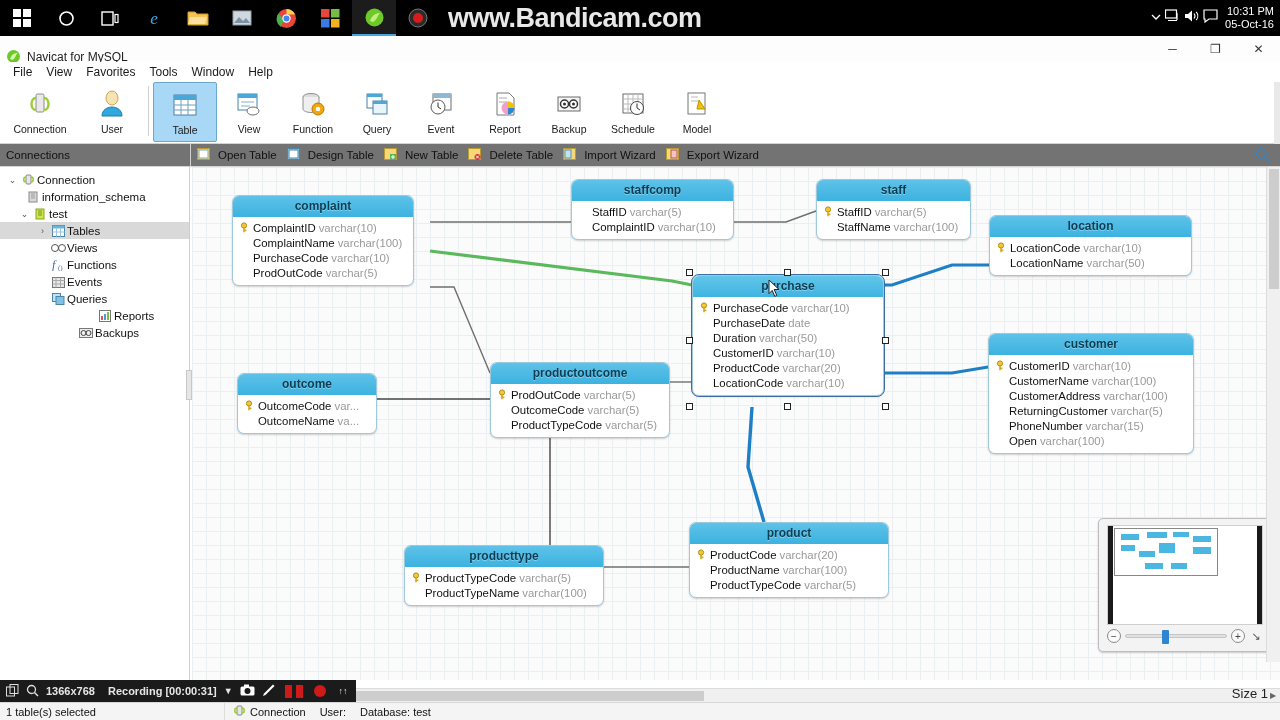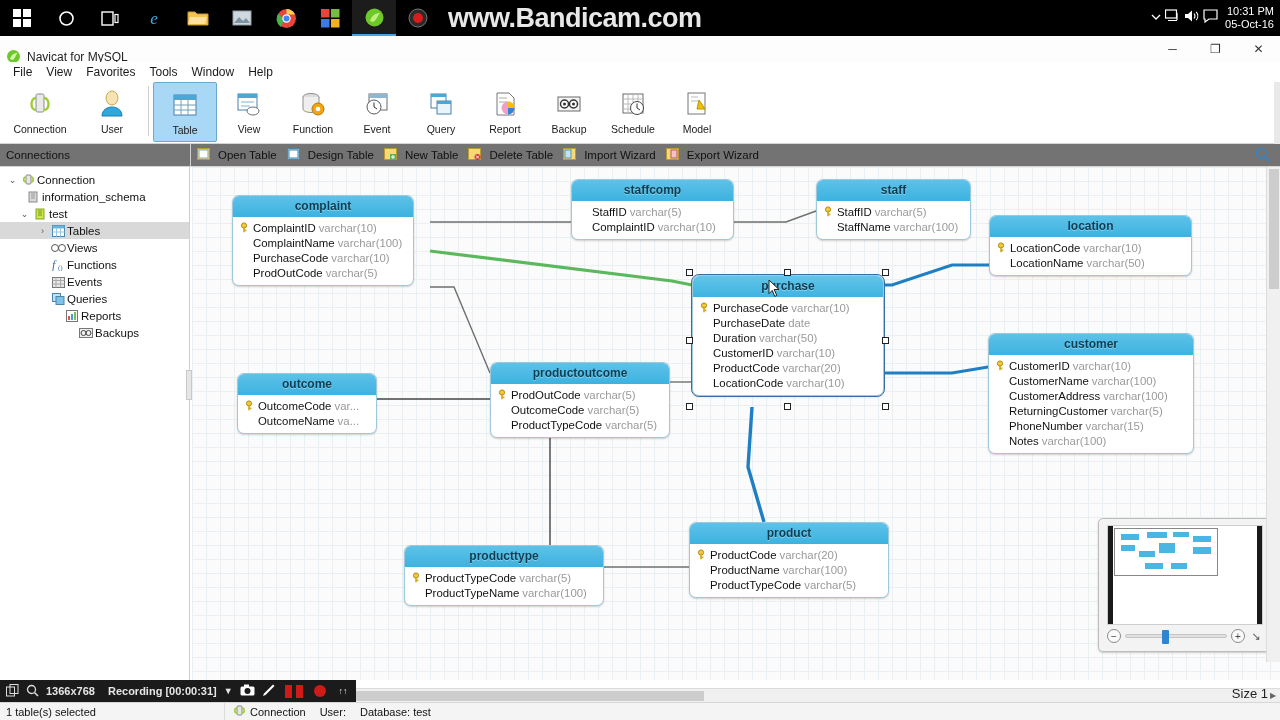--- a/index.html
+++ b/index.html
@@ -368,38 +368,38 @@
             <path d="M4 7v12c0 2 4 3.5 8 3.5s8-1.5 8-3.5V7" fill="#efefef" stroke="#8f8f8f"></path>
             <circle cx="19" cy="19" r="6" fill="#f2a50c" stroke="#b87a06"></circle>
             <circle cx="19" cy="19" r="2.3" fill="#fff"></circle>
           </svg>
       </div>
       <div class="lbl">Function</div>
     </div>
     <div class="tool">
       <div class="ico">
         <svg width="28" height="28" viewBox="0 0 28 28">
+            <rect x="4" y="4" width="15" height="14" fill="#fff" stroke="#4b7fa8"></rect>
+            <rect x="4" y="4" width="15" height="3" fill="#4aa8d8"></rect>
+            <rect x="10" y="11" width="14" height="13" fill="#eaf4fb" stroke="#4b7fa8"></rect>
+            <rect x="10" y="11" width="14" height="3" fill="#4aa8d8"></rect>
+          </svg>
+      </div>
+      <div class="lbl">Query</div>
+    </div>
+    <div class="tool">
+      <div class="ico">
+        <svg width="28" height="28" viewBox="0 0 28 28">
             <rect x="6" y="4" width="18" height="16" fill="#fff" stroke="#6b6b6b"></rect>
             <rect x="6" y="4" width="18" height="4" fill="#8fb8d0"></rect>
             <circle cx="11" cy="17" r="7" fill="#fff" stroke="#5a5a5a"></circle>
             <path d="M11 12.5V17l3 2" stroke="#333" fill="none"></path>
           </svg>
       </div>
       <div class="lbl">Event</div>
-    </div>
-    <div class="tool">
-      <div class="ico">
-        <svg width="28" height="28" viewBox="0 0 28 28">
-            <rect x="4" y="4" width="15" height="14" fill="#fff" stroke="#4b7fa8"></rect>
-            <rect x="4" y="4" width="15" height="3" fill="#4aa8d8"></rect>
-            <rect x="10" y="11" width="14" height="13" fill="#eaf4fb" stroke="#4b7fa8"></rect>
-            <rect x="10" y="11" width="14" height="3" fill="#4aa8d8"></rect>
-          </svg>
-      </div>
-      <div class="lbl">Query</div>
     </div>
     <div class="tool">
       <div class="ico">
         <svg width="28" height="28" viewBox="0 0 28 28">
             <path d="M6 3h12l5 5v17H6z" fill="#fff" stroke="#777"></path>
             <path d="M8 8h8M8 12h8" stroke="#aaa"></path>
             <circle cx="17" cy="18" r="6.5" fill="#f0a0c8"></circle>
             <path d="M17 18V11.5a6.5 6.5 0 0 1 6.5 6.5z" fill="#f2c200"></path>
             <path d="M17 18h6.5a6.5 6.5 0 0 1-6.5 6.5z" fill="#2f86d0"></path>
           </svg>
@@ -569,21 +569,21 @@
     </div>
     <div class="tree-row" style="padding-left:49px;">
       <span class="tree-ico">
           <svg width="13" height="12" viewBox="0 0 13 12">
             <rect x="0.5" y="0.5" width="8" height="8" fill="#bfe2f5" stroke="#4b86a8"></rect>
             <rect x="4" y="3.5" width="8" height="8" fill="#7fc2e8" stroke="#4b86a8"></rect>
           </svg>
         </span>
       <span>Queries</span>
     </div>
-    <div class="tree-row" style="padding-left:63px;">
+    <div class="tree-row" style="padding-left:50px;margin-left:46px;">
       <span class="tree-ico">
           <svg width="12" height="12" viewBox="0 0 12 12">
             <rect x="0.5" y="0.5" width="11" height="11" fill="#fff" stroke="#777"></rect>
             <rect x="2" y="6" width="2" height="4" fill="#e0534f"></rect>
             <rect x="5" y="4" width="2" height="6" fill="#4b9bd5"></rect>
             <rect x="8" y="2" width="2" height="8" fill="#79c14b"></rect>
           </svg>
         </span>
       <span>Reports</span>
     </div>
@@ -796,21 +796,21 @@
           <span class="cname">ReturningCustomer</span>
             <span class="ctype">varchar(5)</span>
         </div>
         <div class="row">
           <span class="keyslot"></span>
           <span class="cname">PhoneNumber</span>
             <span class="ctype">varchar(15)</span>
         </div>
         <div class="row">
           <span class="keyslot"></span>
-          <span class="cname">Notes</span>
+          <span class="cname">Open</span>
             <span class="ctype">varchar(100)</span>
         </div>
       </div>
     </div>
 
     <div class="tbl" style="left:45px;top:206px;width:140px;">
       <div class="hdr">outcome</div>
       <div class="rows">
         <div class="row">
           <span class="keyslot">

